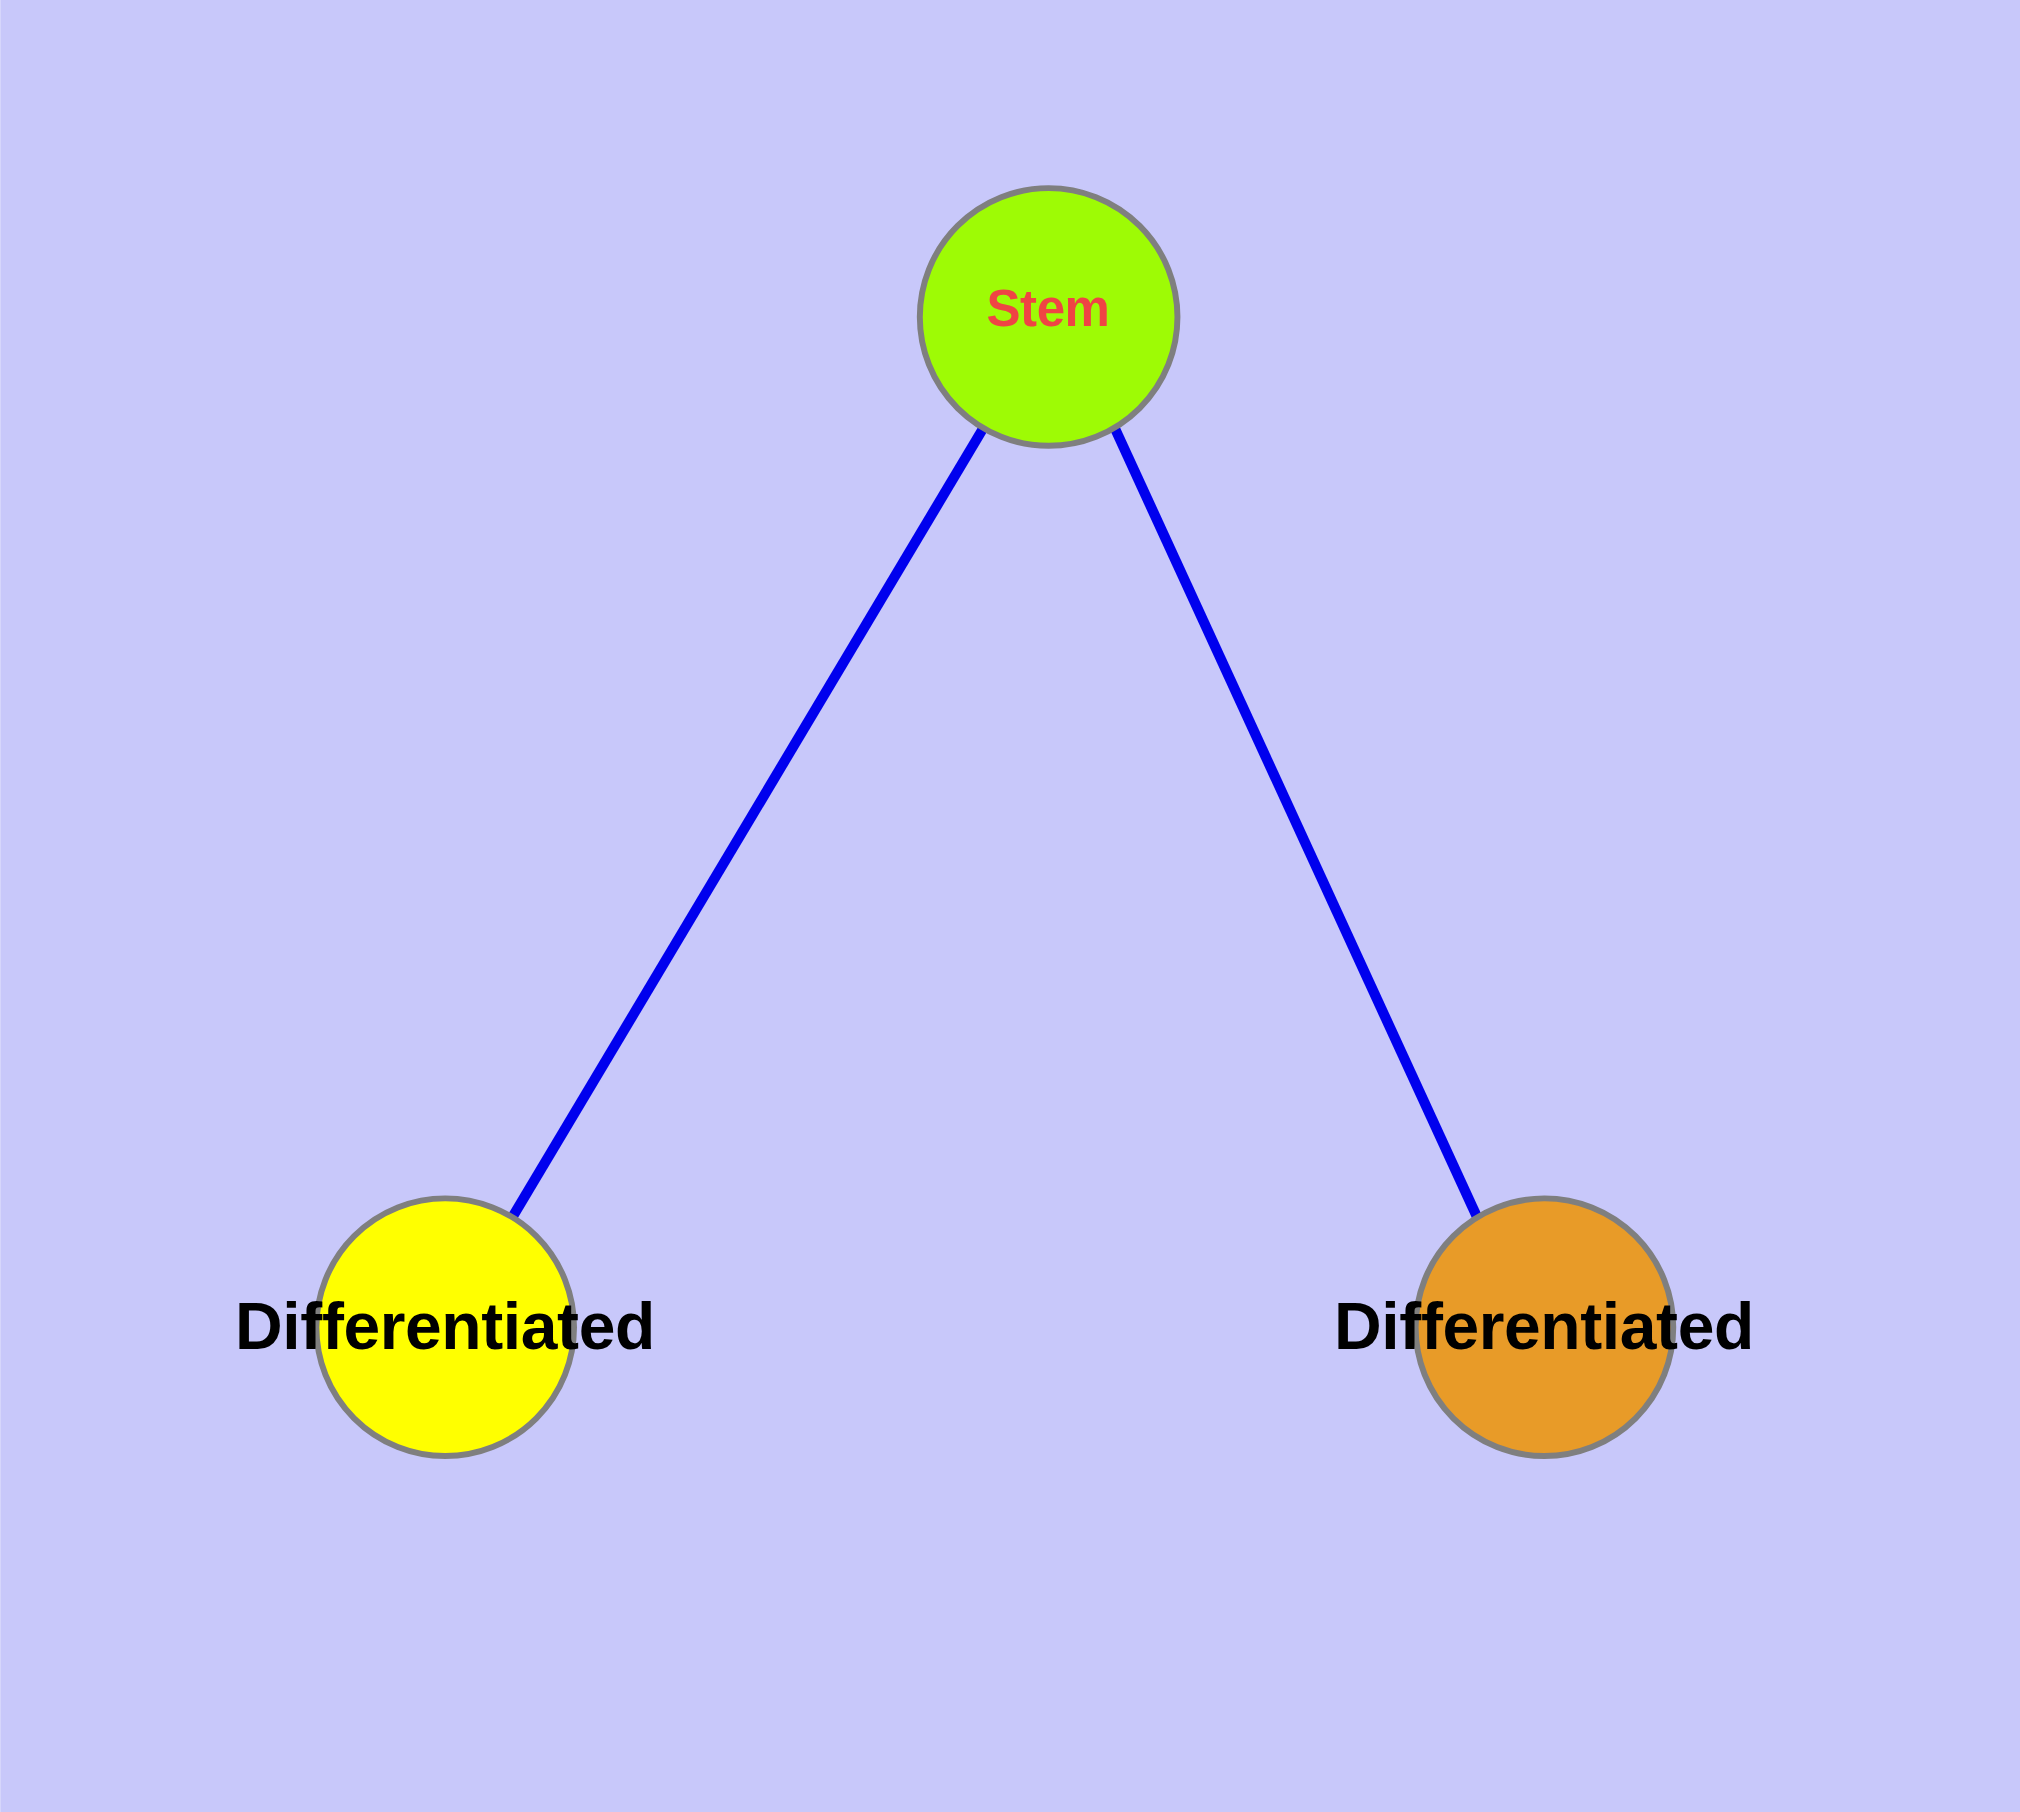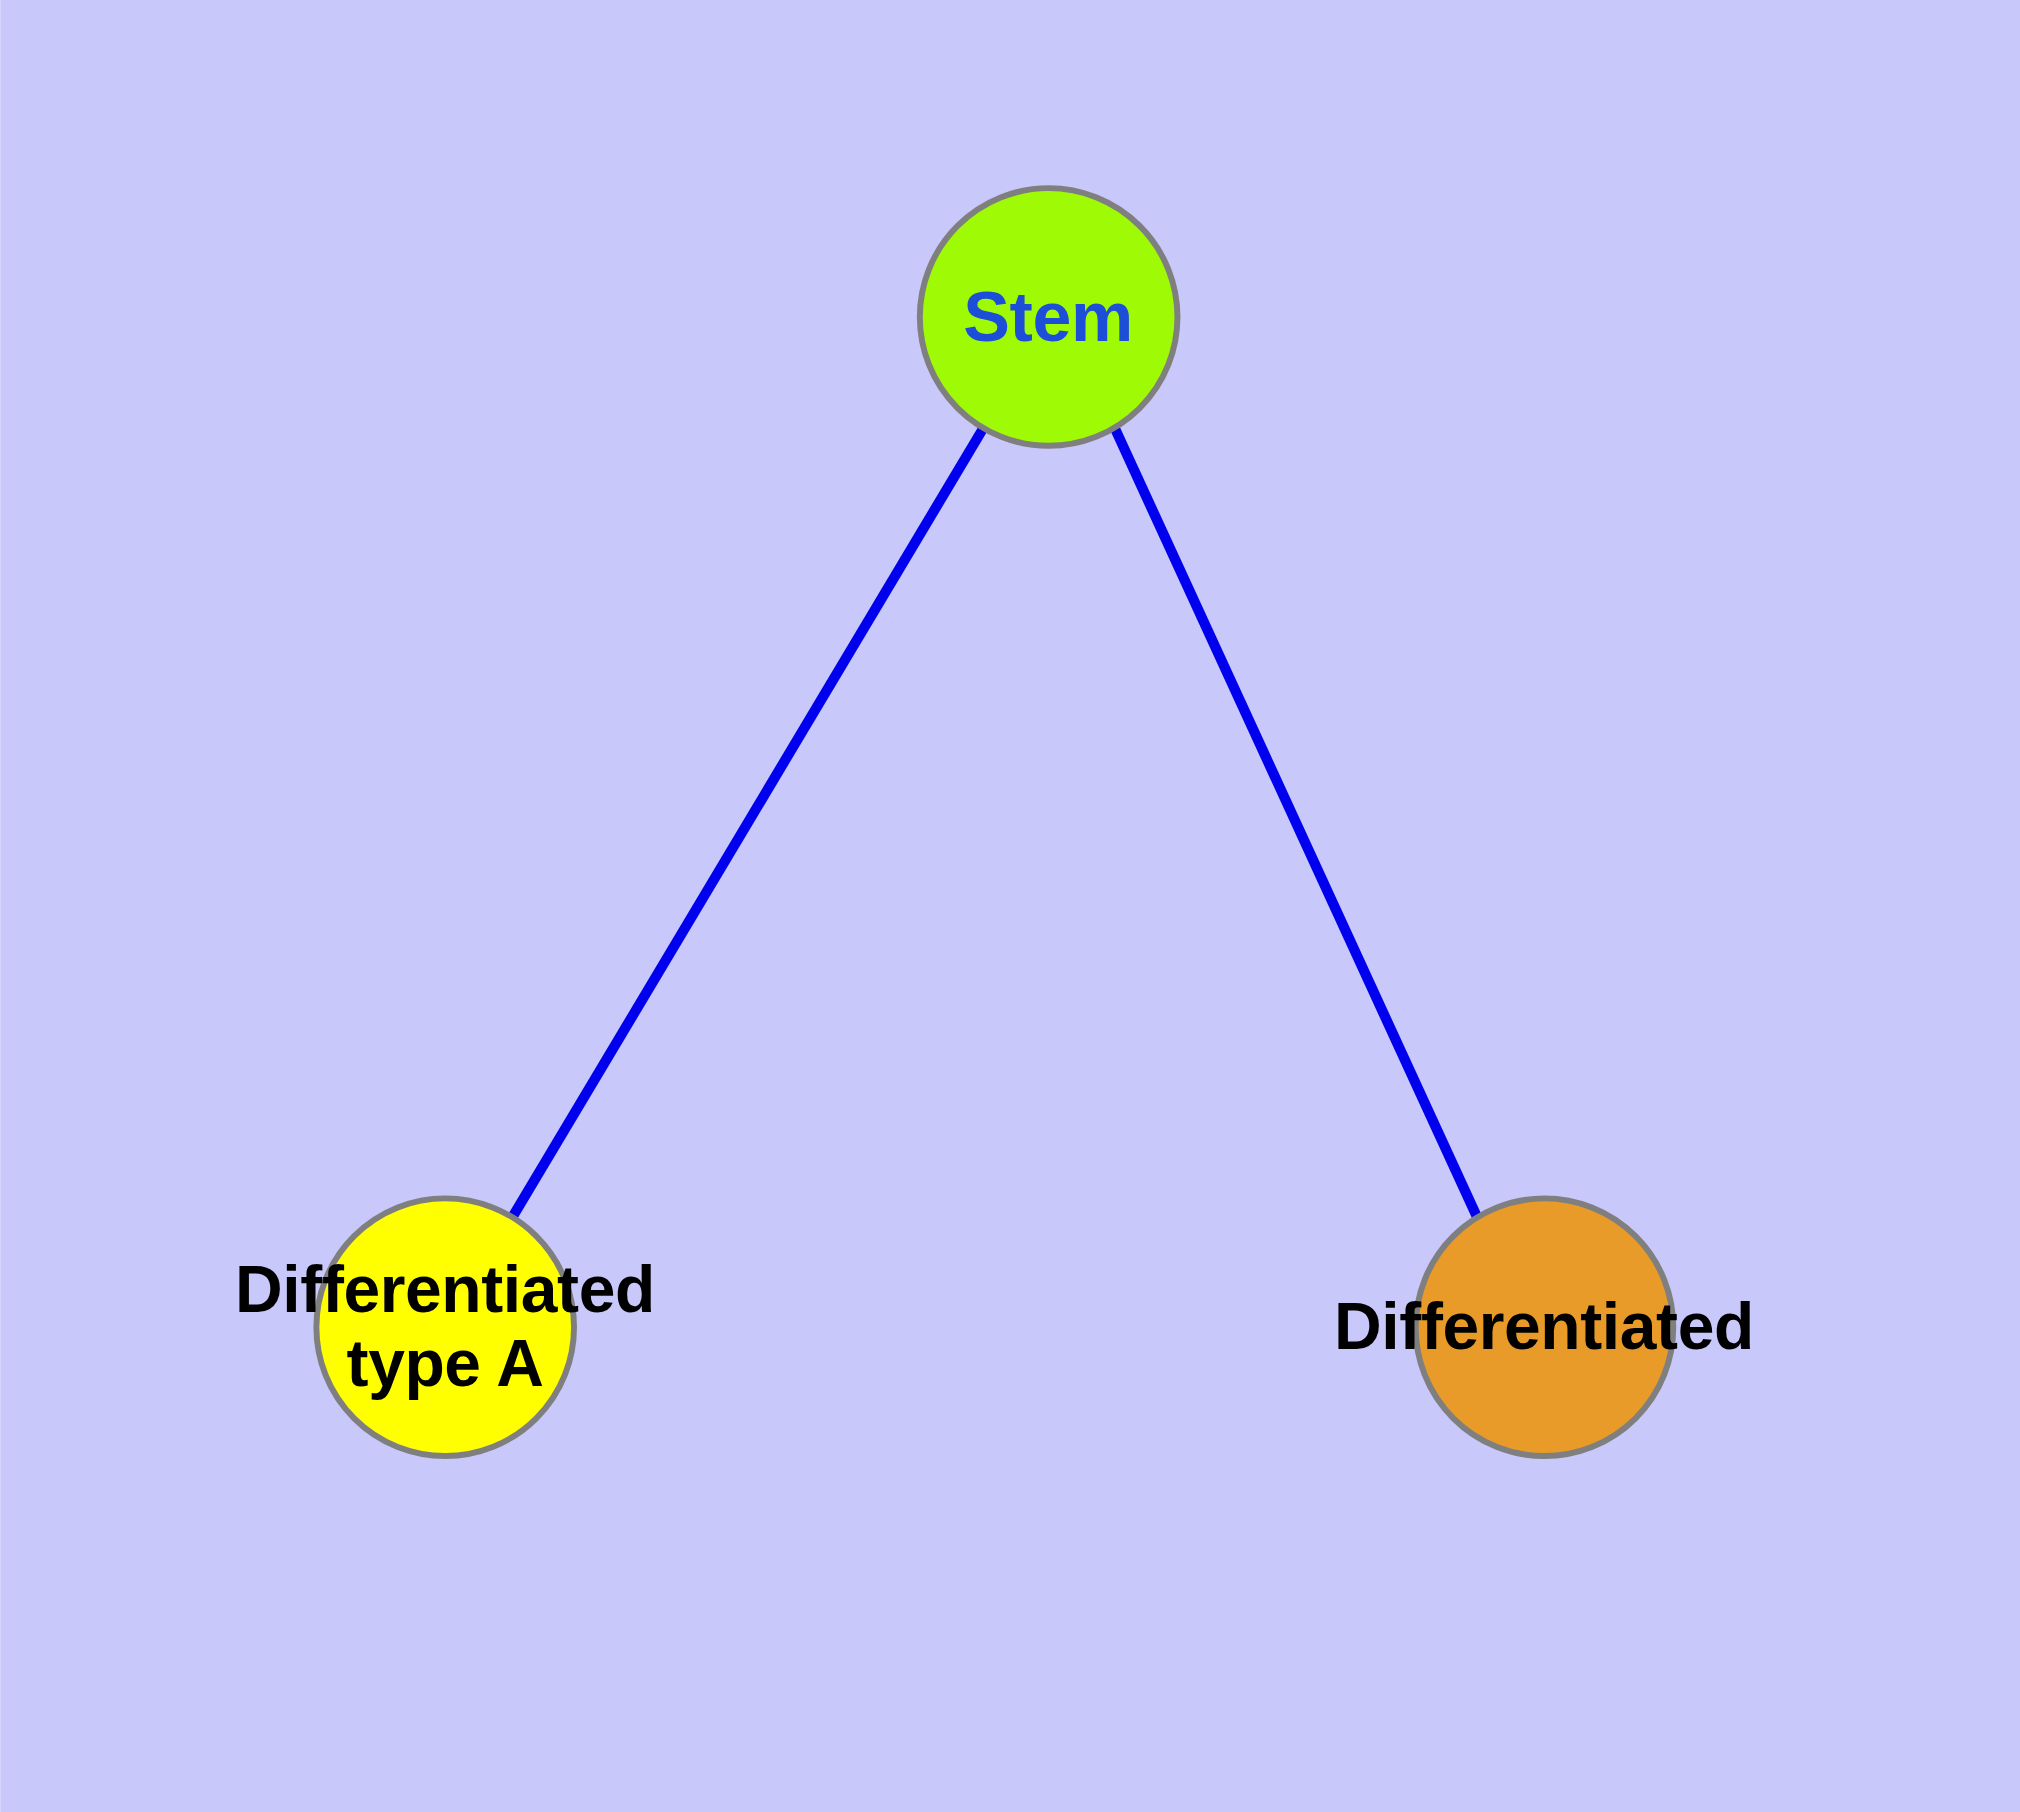--- a/index.html
+++ b/index.html
@@ -62,19 +62,19 @@
         <line class="edge-line" x1="1315" y1="505" x2="1742" y2="1435" stroke="#0000ee" stroke-width="12"></line>
       </g>
     <g id="node-layer">
         <circle class="node-circle" cx="1237" cy="374" r="152" fill="#9efb05" stroke="#7f7f7f" stroke-width="7"></circle>
         <circle class="node-circle" cx="525" cy="1566" r="152" fill="#ffff00" stroke="#7f7f7f" stroke-width="7"></circle>
         <circle class="node-circle" cx="1822" cy="1566" r="152" fill="#e89b28" stroke="#7f7f7f" stroke-width="7"></circle>
       </g>
   </svg>
 
   <div id="label-layer">
-      <div class="node-label label-stem" style="left: 1048px; top: 317px; font-size: 70px; color: #1d4ed8;"><div>Stem</div></div>
-      <div class="node-label label-leaf" style="left: 445px; top: 1327px; font-size: 66px; color: rgb(0, 0, 0);"><div>Differentiated</div><div>type A</div></div>
+      <div class="node-label label-stem" style="left: 1048px; top: 309px; font-size: 51px; color: #ef4444;"><div>Stem</div></div>
+      <div class="node-label label-leaf" style="left: 445px; top: 1327px; font-size: 66px; color: rgb(0, 0, 0);"><div>Differentiated</div></div>
       <div class="node-label label-leaf" style="left: 1544px; top: 1327px; font-size: 66px; color: rgb(0, 0, 0);"><div>Differentiated</div></div>
     </div>
 
 </div>
 
 
 </body></html>

